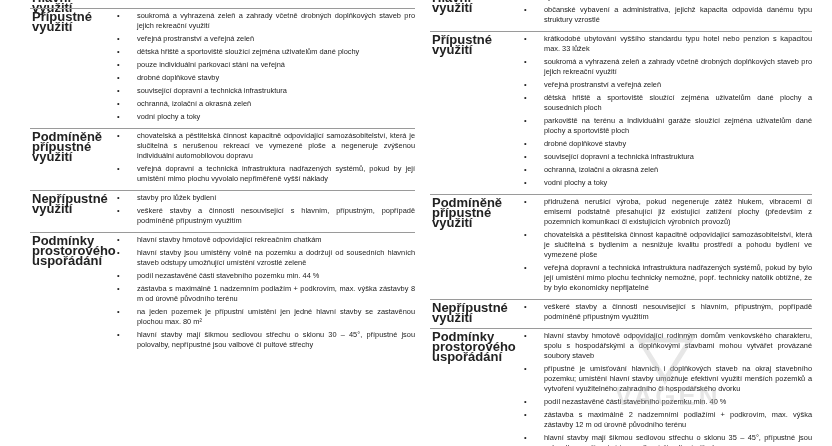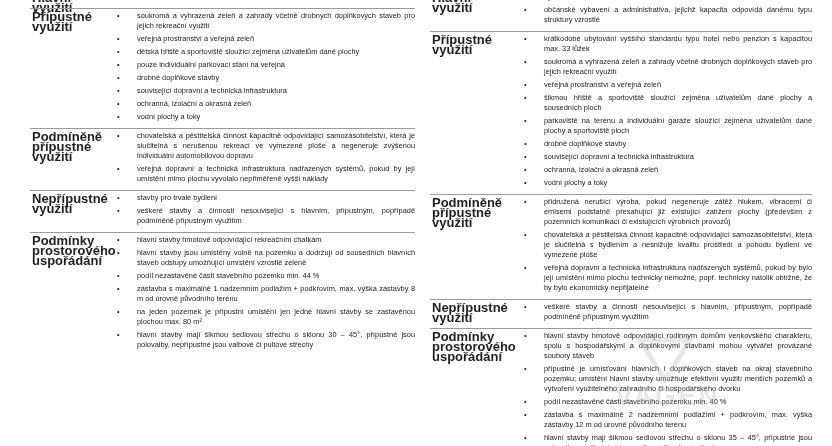--- a/index.html
+++ b/index.html
@@ -44,21 +44,21 @@
   <div class="row">
     <div class="row-label">Podmíněně přípustné využití</div>
     <ul class="items">
       <li class="item">chovatelská a pěstitelská činnost kapacitně odpovídající samozásobitelství, která je slučitelná s nerušenou rekreací ve vymezené ploše a negeneruje zvýšenou individuální automobilovou dopravu</li>
       <li class="item">veřejná dopravní a technická infrastruktura nadřazených systémů, pokud by její umístění mimo plochu vyvolalo nepřiměřeně vyšší náklady</li>
     </ul>
   </div>
   <div class="row">
     <div class="row-label">Nepřípustné využití</div>
     <ul class="items">
-      <li class="item">stavby pro trvalé bydlení</li>
+      <li class="item">stavby pro lůžek bydlení</li>
       <li class="item">veškeré stavby a činnosti nesouvisející s hlavním, přípustným, popřípadě podmíněně přípustným využitím</li>
     </ul>
   </div>
   <div class="row">
     <div class="row-label">Podmínky prostorového uspořádání</div>
     <ul class="items">
       <li class="item">hlavní stavby hmotově odpovídající rekreačním chatkám</li>
       <li class="item">hlavní stavby jsou umístěny volně na pozemku a dodržují od sousedních hlavních staveb odstupy umožňující umístění vzrostlé zeleně</li>
       <li class="item">podíl nezastavěné části stavebního pozemku min. 44 %</li>
       <li class="item">zástavba s maximálně 1 nadzemním podlažím + podkrovím, max. výška zástavby 8 m od úrovně původního terénu</li>
@@ -75,21 +75,21 @@
       <li class="item">bydlení</li>
       <li class="item">občanské vybavení a administrativa, jejichž kapacita odpovídá danému typu struktury vzrostlé</li>
     </ul>
   </div>
   <div class="row">
     <div class="row-label">Přípustné využití</div>
     <ul class="items">
       <li class="item">krátkodobé ubytování vyššího standardu typu hotel nebo penzion s kapacitou max. 33 lůžek</li>
       <li class="item">soukromá a vyhrazená zeleň a zahrady včetně drobných doplňkových staveb pro jejich rekreační využití</li>
       <li class="item">veřejná prostranství a veřejná zeleň</li>
-      <li class="item">šikmou hřiště a sportoviště sloužící zejména uživatelům dané plochy a sousedních ploch</li>
+      <li class="item">dětská hřiště a sportoviště sloužící zejména uživatelům dané plochy a sousedních ploch</li>
       <li class="item">parkoviště na terénu a individuální garáže sloužící zejména uživatelům dané plochy a sportoviště ploch</li>
       <li class="item">drobné doplňkové stavby</li>
       <li class="item">související dopravní a technická infrastruktura</li>
       <li class="item">ochranná, izolační a okrasná zeleň</li>
       <li class="item">vodní plochy a toky</li>
     </ul>
   </div>
   <div class="row">
     <div class="row-label">Podmíněně přípustné využití</div>
     <ul class="items">

